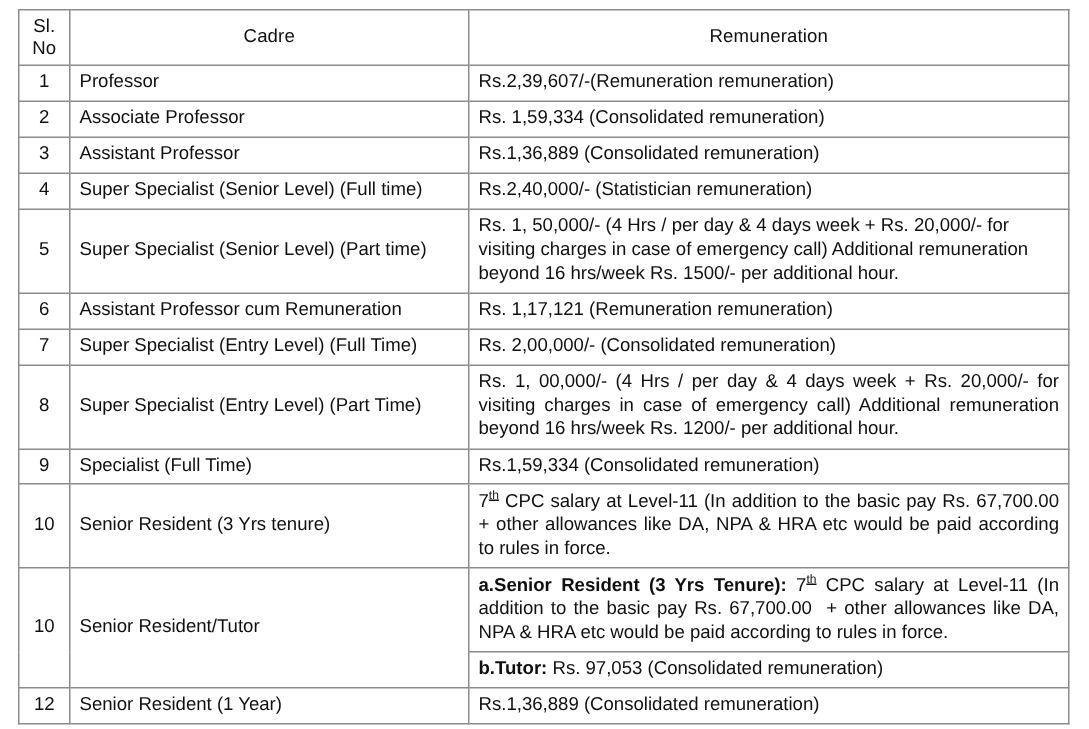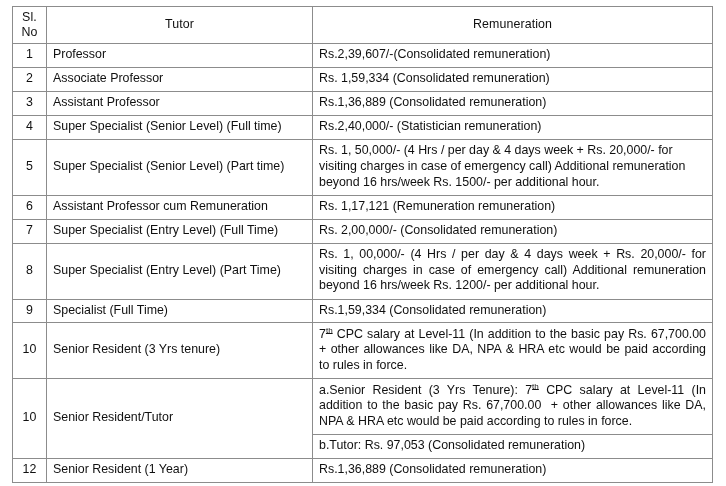--- a/index.html
+++ b/index.html
@@ -66,21 +66,21 @@
   }
   td.rem {
     text-align: left;
     vertical-align: middle;
   }
   td.rem.justify {
     text-align: justify;
     text-align-last: left;
   }
   td.tall3 { height: 48px; }
-  .b { font-weight: normal; }
+  .b { font-weight: bold; }
   sup {
     font-size: 0.65em;
     vertical-align: super;
     line-height: 0;
     text-decoration: underline;
   }
   .nowrapsp { white-space: pre-wrap; text-align: right; }
 </style>
 </head>
 <body>
@@ -93,31 +93,31 @@
       <col class="c-cad">
       <col class="c-rem">
     </colgroup>
 
     <thead>
       <tr>
         <th class="h-sl">
           <span>Sl.</span><br>
           <span>No</span>
         </th>
-        <th>Tutor</th>
+        <th>Cadre</th>
         <th>Remuneration</th>
       </tr>
     </thead>
 
     <tbody>
 
       <tr>
         <td class="sl">1</td>
         <td class="cad">Professor</td>
-        <td class="rem">Rs.2,39,607/-(Consolidated remuneration)</td>
+        <td class="rem">Rs.2,39,607/-(Remuneration remuneration)</td>
       </tr>
 
       <tr>
         <td class="sl">2</td>
         <td class="cad">Associate Professor</td>
         <td class="rem">Rs. 1,59,334 (Consolidated remuneration)</td>
       </tr>
 
       <tr>
         <td class="sl">3</td>

